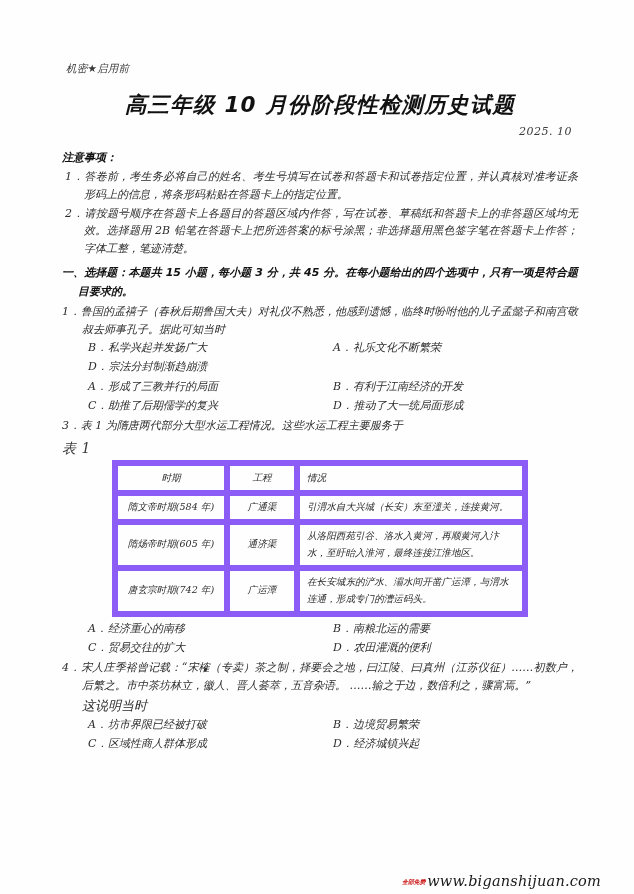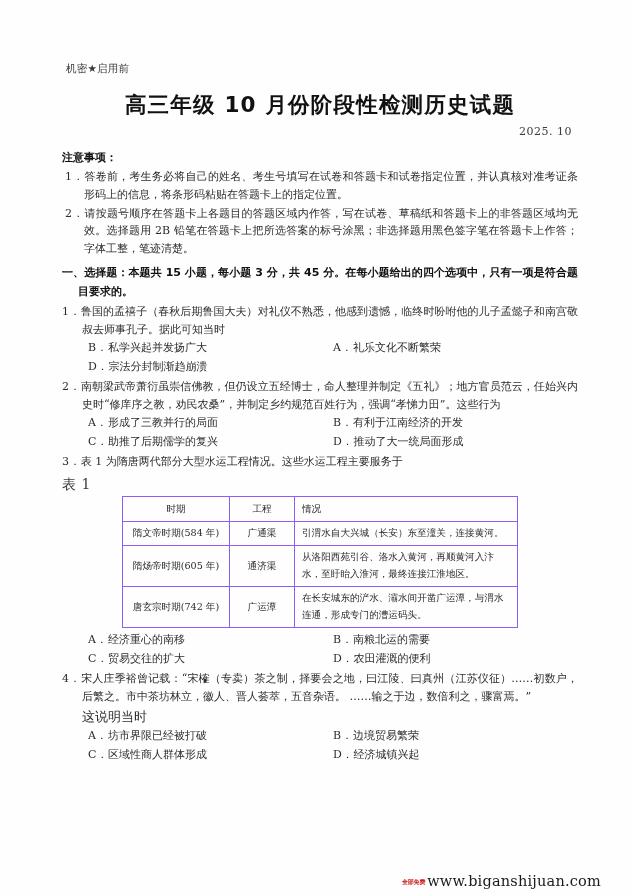--- a/index.html
+++ b/index.html
@@ -17,20 +17,21 @@
   }
 
   .page {
     position: absolute;
     left: 0; top: 0;
     width: 634px;
     height: 894px;
     background: #fefefe;
     box-sizing: border-box;
     padding: 62px 56px 0 62px;
+    font-style: italic;
   }
 
   
   .secrecy {
     font-family: "DejaVu Sans", "Liberation Sans", sans-serif;
     font-size: 10.5px;
     letter-spacing: .2px;
     color: #3a3a3a;
     margin: 0 0 14px 4px;
   }
@@ -144,21 +145,21 @@
     letter-spacing: .5px;
   }
   .data-table {
     border-collapse: collapse;
     width: 360px;
     margin: 0 auto 3px auto;
     font-family: "DejaVu Serif", "Liberation Serif", serif;
     table-layout: fixed;
   }
   .data-table td, .data-table th {
-    border: 1px solid #8b5cf6;
+    border: 6px solid #8b5cf6;
     font-size: 9.6px;
     line-height: 1.72;
     color: #2b2b2b;
     padding: 3px 5px;
     font-weight: normal;
   }
   .data-table .col-period  { width: 96px; text-align: center; }
   .data-table .col-project { width: 54px; text-align: center; }
   .data-table .col-detail  { width: 210px; text-align: left; padding-left: 7px; }
   .data-table thead td { text-align: center; padding: 4px 5px; }
@@ -235,23 +236,20 @@
       <span class="q-num">1．</span><span>鲁国的孟禧子（春秋后期鲁国大夫）对礼仪不熟悉，他感到遗憾，临终时吩咐他的儿子孟懿子和南宫敬叔去师事孔子。据此可知当时</span>
     </div>
     <div class="options">
       <div class="option"><span class="opt-letter">B．</span><span>私学兴起并发扬广大</span></div>
       <div class="option"><span class="opt-letter">A．</span><span>礼乐文化不断繁荣</span></div>
       <div class="option"><span class="opt-letter">D．</span><span>宗法分封制渐趋崩溃</span></div>
     </div>
   </div>
 
   <div class="question">
-    <div class="q-stem">
-      <span class="q-num">2．</span><span>南朝梁武帝萧衍虽崇信佛教，但仍设立五经博士，命人整理并制定《五礼》；地方官员范云，任始兴内史时“修庠序之教，劝民农桑”，并制定乡约规范百姓行为，强调“孝悌力田”。这些行为</span>
-    </div>
     <div class="options">
       <div class="option"><span class="opt-letter">A．</span><span>形成了三教并行的局面</span></div>
       <div class="option"><span class="opt-letter">B．</span><span>有利于江南经济的开发</span></div>
       <div class="option"><span class="opt-letter">C．</span><span>助推了后期儒学的复兴</span></div>
       <div class="option"><span class="opt-letter">D．</span><span>推动了大一统局面形成</span></div>
     </div>
   </div>
 
   <div class="question">
     <div class="q-stem">

